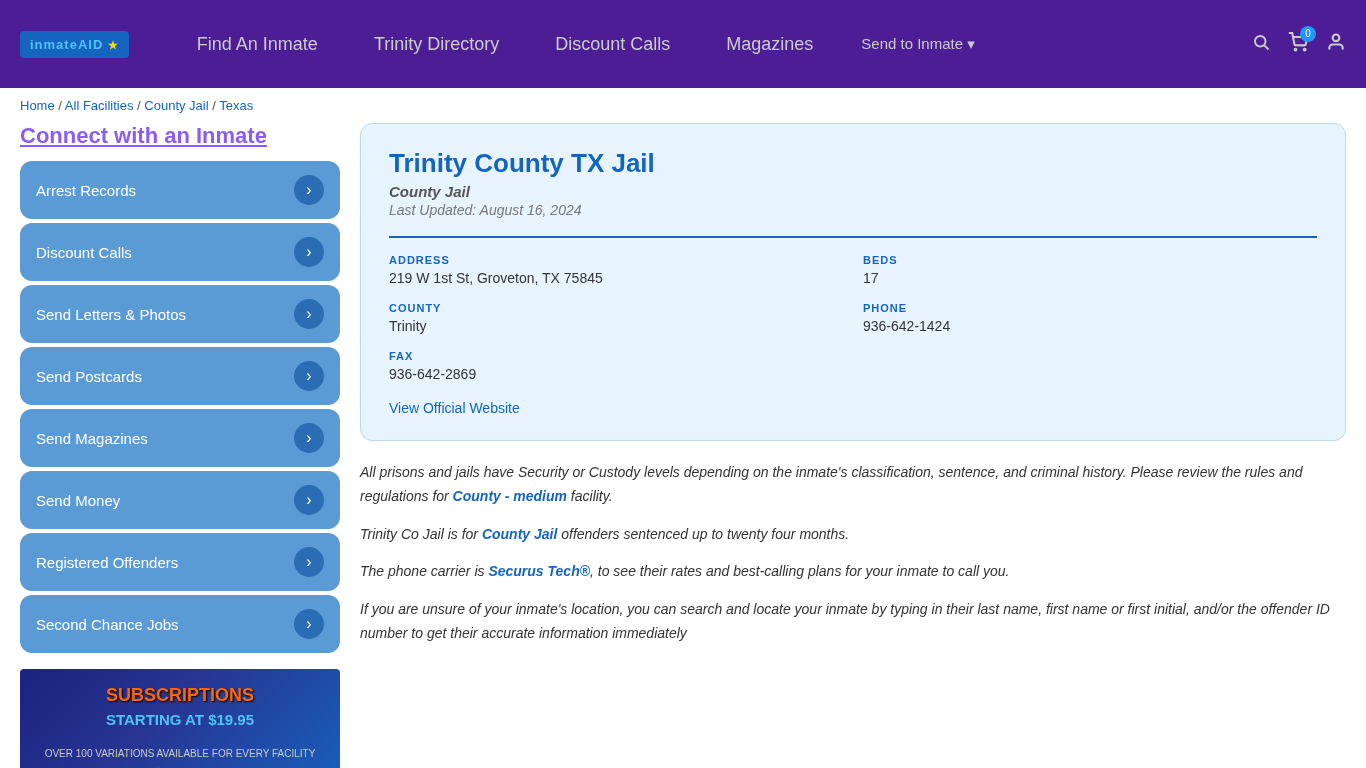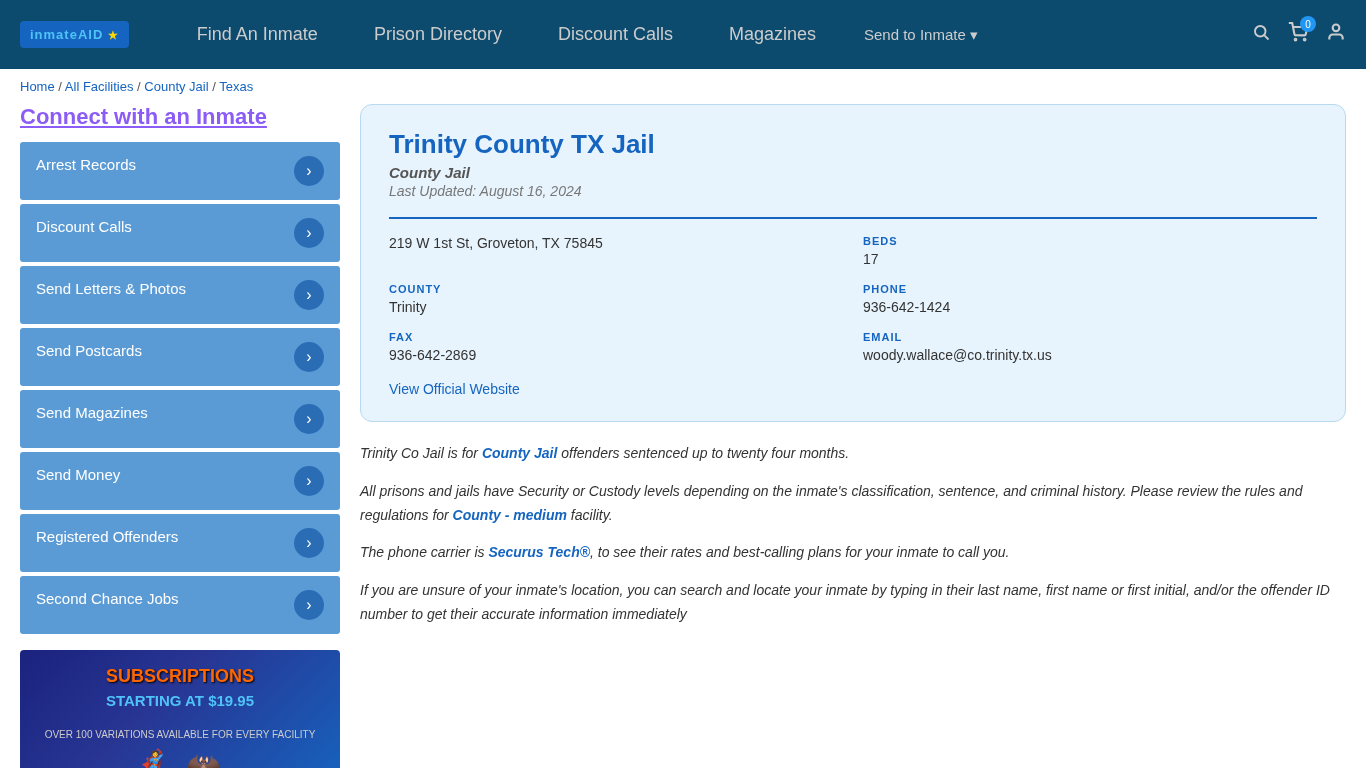--- a/index.html
+++ b/index.html
@@ -1,24 +1,24 @@
 <!DOCTYPE html>
 <html><head>
   <meta charset="utf-8">
   <style>
     * { margin: 0; padding: 0; box-sizing: border-box; }
     body { font-family: Arial, sans-serif; font-size: 14px; color: #333; background: #fff; }
 
     
     nav {
-      background: #0c4a6e;
+      background: #4c1d95;
       display: flex;
       align-items: center;
       padding: 0 20px;
-      height: 69px;
+      height: 88px;
       gap: 0;
     }
     .nav-logo {
       margin-right: 40px;
       display: flex;
       align-items: center;
     }
     .nav-logo-box {
       background: #1565c0;
       color: #fff;
@@ -116,23 +116,24 @@
     .sidebar-menu {
       display: flex;
       flex-direction: column;
       gap: 4px;
     }
     .sidebar-item {
       background: #5b9bd5;
       color: #fff;
       padding: 14px 16px;
       display: flex;
+      align-items: center;
       justify-content: space-between;
       cursor: pointer;
-      border-radius: 3px;
+      border-radius: 12px;
       font-size: 15px;
     }
     .sidebar-arrow {
       background: #2a6db5;
       border-radius: 50%;
       width: 30px;
       height: 30px;
       display: flex;
       align-items: center;
       justify-content: center;
@@ -254,21 +255,21 @@
 
 <nav>
   <div class="nav-logo">
     <div class="nav-logo-box">
       <span>inmate</span><span style="color:#4fc3f7;">AID</span>
       <span style="color:#ffd700; font-size:11px;">★</span>
     </div>
   </div>
   <div class="nav-links">
     <a class="nav-link">Find An Inmate</a>
-    <a class="nav-link">Prison Directory</a>
+    <a class="nav-link">Trinity Directory</a>
     <a class="nav-link">Discount Calls</a>
     <a class="nav-link">Magazines</a>
     <div class="nav-send">Send to Inmate ▾</div>
   </div>
   <div class="nav-icons">
     <div class="nav-icon-btn">
       <svg width="18" height="18" viewBox="0 0 24 24" fill="none" stroke="#ccc" stroke-width="2.5">
           <circle cx="11" cy="11" r="7"></circle>
           <line x1="16.5" y1="16.5" x2="22" y2="22"></line>
         </svg>
@@ -352,55 +353,52 @@
 
   <div class="content">
 
     <div class="facility-card">
       <div class="facility-name">Trinity County TX Jail</div>
       <div class="facility-type">County Jail</div>
       <div class="facility-updated">Last Updated: August 16, 2024</div>
 
       <div class="facility-details">
         <div class="detail-block">
+          <div class="detail-label">ADDRESS</div>
           <div class="detail-value">219 W 1st St, Groveton, TX 75845</div>
         </div>
         <div class="detail-block">
           <div class="detail-label">BEDS</div>
           <div class="detail-value">17</div>
         </div>
         <div class="detail-block">
           <div class="detail-label">COUNTY</div>
           <div class="detail-value">Trinity</div>
         </div>
         <div class="detail-block">
           <div class="detail-label">PHONE</div>
           <div class="detail-value">936-642-1424</div>
         </div>
         <div class="detail-block">
           <div class="detail-label">FAX</div>
           <div class="detail-value">936-642-2869</div>
         </div>
-        <div class="detail-block">
-          <div class="detail-label">EMAIL</div>
-          <div class="detail-value">woody.wallace@co.trinity.tx.us</div>
-        </div>
       </div>
 
       <div class="official-link">
         <a href="#">View Official Website</a>
       </div>
     </div>
 
     <div class="description">
       <p>
-        <span>Trinity Co Jail is for </span><a href="#" class="highlight-blue">County Jail</a><span> offenders sentenced up to twenty four months.</span>
+        <span>All prisons and jails have Security or Custody levels depending on the inmate's classification, sentence, and criminal history. Please review the rules and regulations for </span><a href="#" class="highlight-blue">County - medium</a><span> facility.</span>
       </p>
       <p>
-        <span>All prisons and jails have Security or Custody levels depending on the inmate's classification, sentence, and criminal history. Please review the rules and regulations for </span><a href="#" class="highlight-blue">County - medium</a><span> facility.</span>
+        <span>Trinity Co Jail is for </span><a href="#" class="highlight-blue">County Jail</a><span> offenders sentenced up to twenty four months.</span>
       </p>
       <p>
         <span>The phone carrier is </span><a href="#" class="highlight-blue">Securus Tech®</a><span>, to see their rates and best-calling plans for your inmate to call you.</span>
       </p>
       <p>
         <span>If you are unsure of your inmate's location, you can search and locate your inmate by typing in their last name, first name or first initial, and/or the offender ID number to get their accurate information immediately</span>
       </p>
     </div>
 
   </div>

